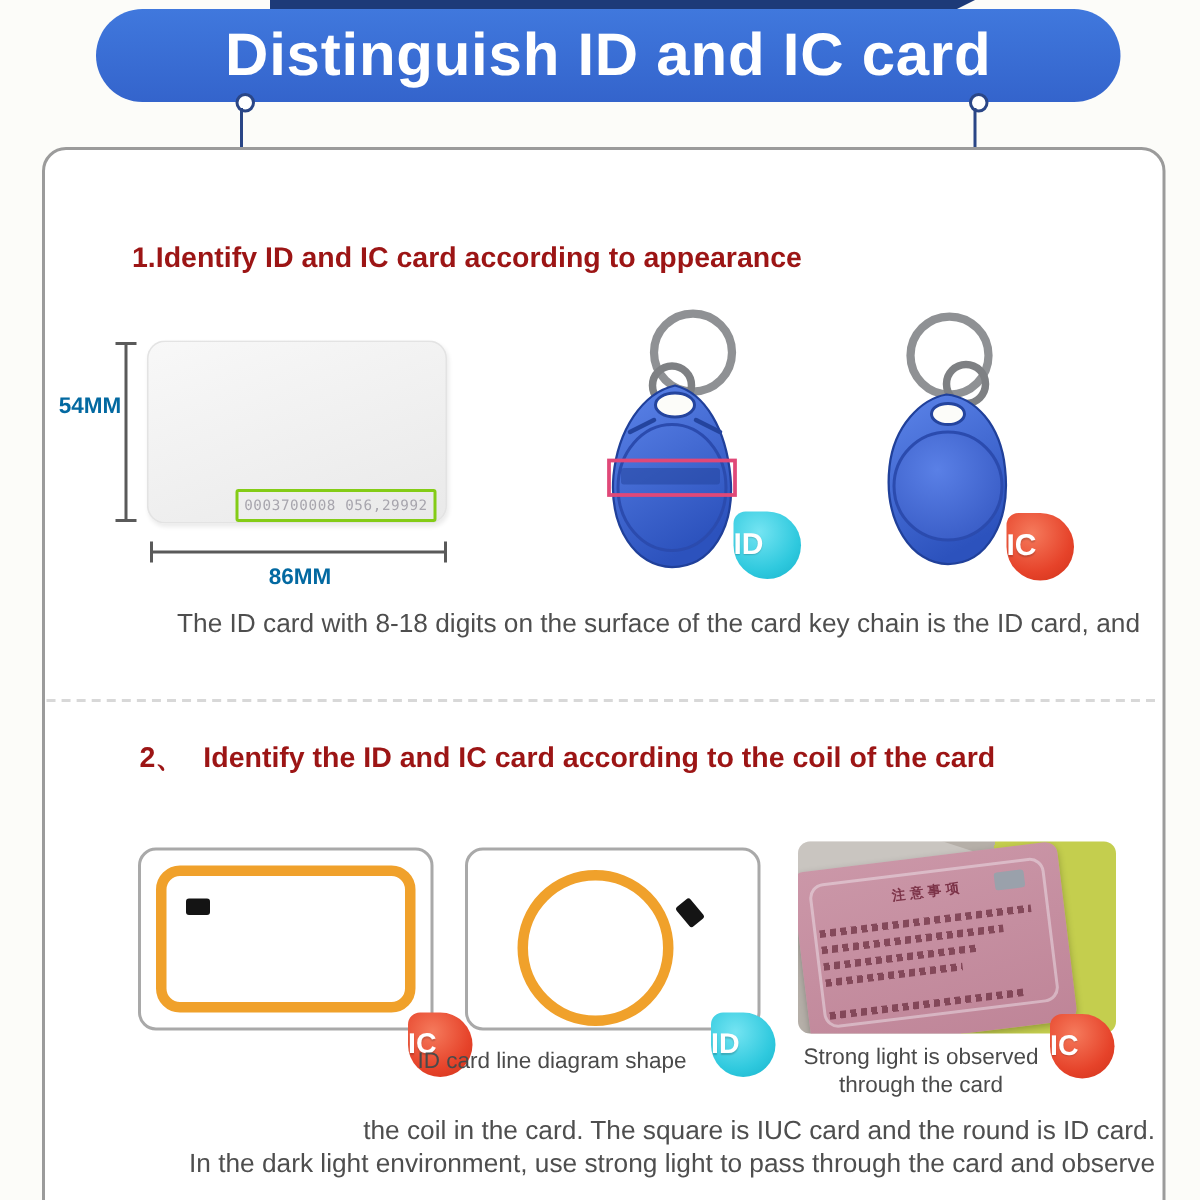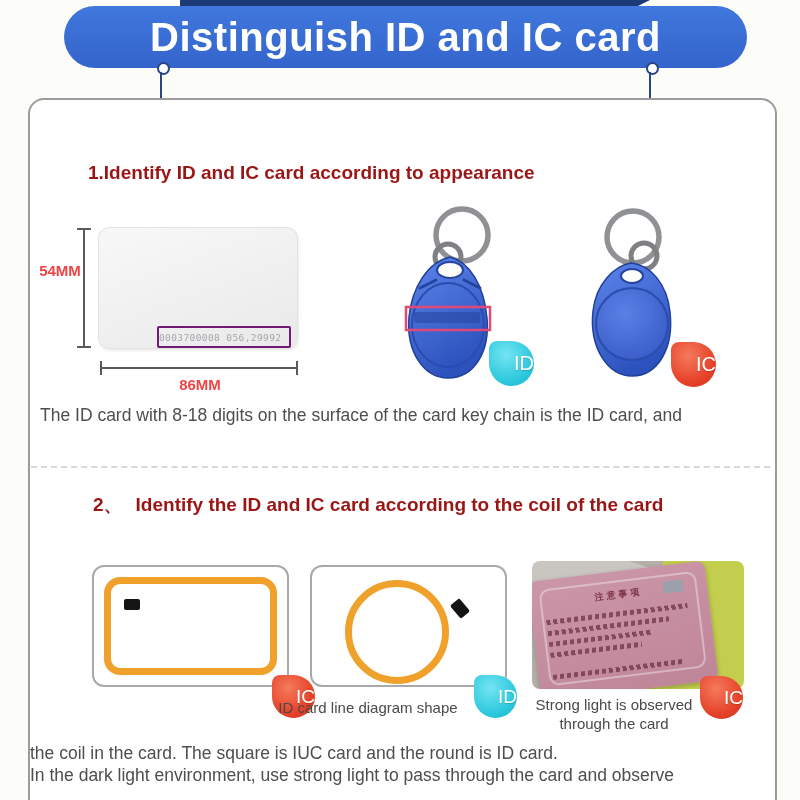--- a/index.html
+++ b/index.html
@@ -29,47 +29,47 @@
 
   .red-heading{font-size:19px;font-weight:bold;color:#9c1515;white-space:nowrap;}
   #heading1{left:88px;top:162px;}
   #heading2{left:66px;top:492px;margin-left:27px;}
   #heading2 .hprefix{margin-right:13px;}
 
   
   #mcard{left:98px;top:227px;width:200px;height:122px;border-radius:12px;
     background:linear-gradient(160deg,#f8f8f8,#e9e9e9);
     box-shadow:inset 0 0 0 1px #e3e3e3,1px 2px 3px rgba(0,0,0,.08);}
-  #serial-box{left:157px;top:326px;width:130px;height:18px;border:2px solid #701a75;
-    border-radius:2px;display:flex;align-items:center;}
+  #serial-box{left:157px;top:326px;width:130px;height:18px;border:2px solid #84cc16;
+    border-radius:2px;display:flex;align-items:center;justify-content:center;}
   #serial-box span{font-family:"DejaVu Sans Mono",monospace;font-size:9.5px;
     color:#a7a5ad;letter-spacing:.4px;white-space:nowrap;}
   .measure-v{width:2px;background:#5a5a5a;}
   .measure-v::before,.measure-v::after{content:"";position:absolute;left:-6px;width:14px;height:2px;background:#5a5a5a;}
   .measure-v::before{top:0;} .measure-v::after{bottom:0;}
   .measure-h{height:2px;background:#5a5a5a;}
   .measure-h::before,.measure-h::after{content:"";position:absolute;top:-6px;width:2px;height:14px;background:#5a5a5a;}
   .measure-h::before{left:0;} .measure-h::after{right:0;}
   #vmeasure{left:83px;top:228px;height:120px;}
   #hmeasure{left:100px;top:367px;width:198px;}
-  .dim-label{font-size:15px;font-weight:600;color:#ef4444;text-align:center;}
+  .dim-label{font-size:15px;font-weight:600;color:#0369a1;text-align:center;}
   #label-54{left:34px;top:262px;width:52px;}
   #label-86{left:170px;top:376px;width:60px;}
 
   
-  .badge{border-radius:8px 50% 50% 50%;display:flex;align-items:center;justify-content:flex-end;
-    color:#fff;font-weight:normal;text-shadow:0 1px 1px rgba(0,0,0,.18);}
+  .badge{border-radius:8px 50% 50% 50%;display:flex;align-items:center;justify-content:flex-start;
+    color:#fff;font-weight:bold;text-shadow:0 1px 1px rgba(0,0,0,.18);}
   .badge-id{background:radial-gradient(circle at 38% 30%,#74e4f2,#2fc9de 62%,#17b2cb);}
   .badge-ic{background:radial-gradient(circle at 38% 30%,#f57a5c,#e6432a 62%,#cf3119);}
   .badge-lg{width:45px;height:45px;font-size:20px;}
   .badge-sm{width:43px;height:43px;font-size:19px;}
   #badge-id-1{left:489px;top:341px;} #badge-ic-1{left:671px;top:342px;}
   #badge-ic-2{left:272px;top:675px;} #badge-id-2{left:474px;top:675px;} #badge-ic-3{left:700px;top:676px;}
 
-  .para{text-align:left;font-size:17.5px;line-height:22px;color:#4e4e4e;}
+  .para{text-align:right;font-size:17.5px;line-height:22px;color:#4e4e4e;}
   #para1{left:40px;top:404px;width:720px;}
   #para2{left:30px;top:742px;width:740px;}
 
   #divider{left:31px;top:466px;width:739px;border-top:2px dashed #d8d8d8;height:0;}
 
   
   .fig-card{width:193px;height:118px;background:#fff;border:2px solid #a9a9a9;border-radius:12px;}
   #fig1-card{left:92px;top:565px;} #fig2-card{left:310px;top:565px;}
   .coil-rect{position:absolute;left:10px;top:10px;right:10px;bottom:10px;
     border:7px solid #f0a12b;border-radius:16px;}

